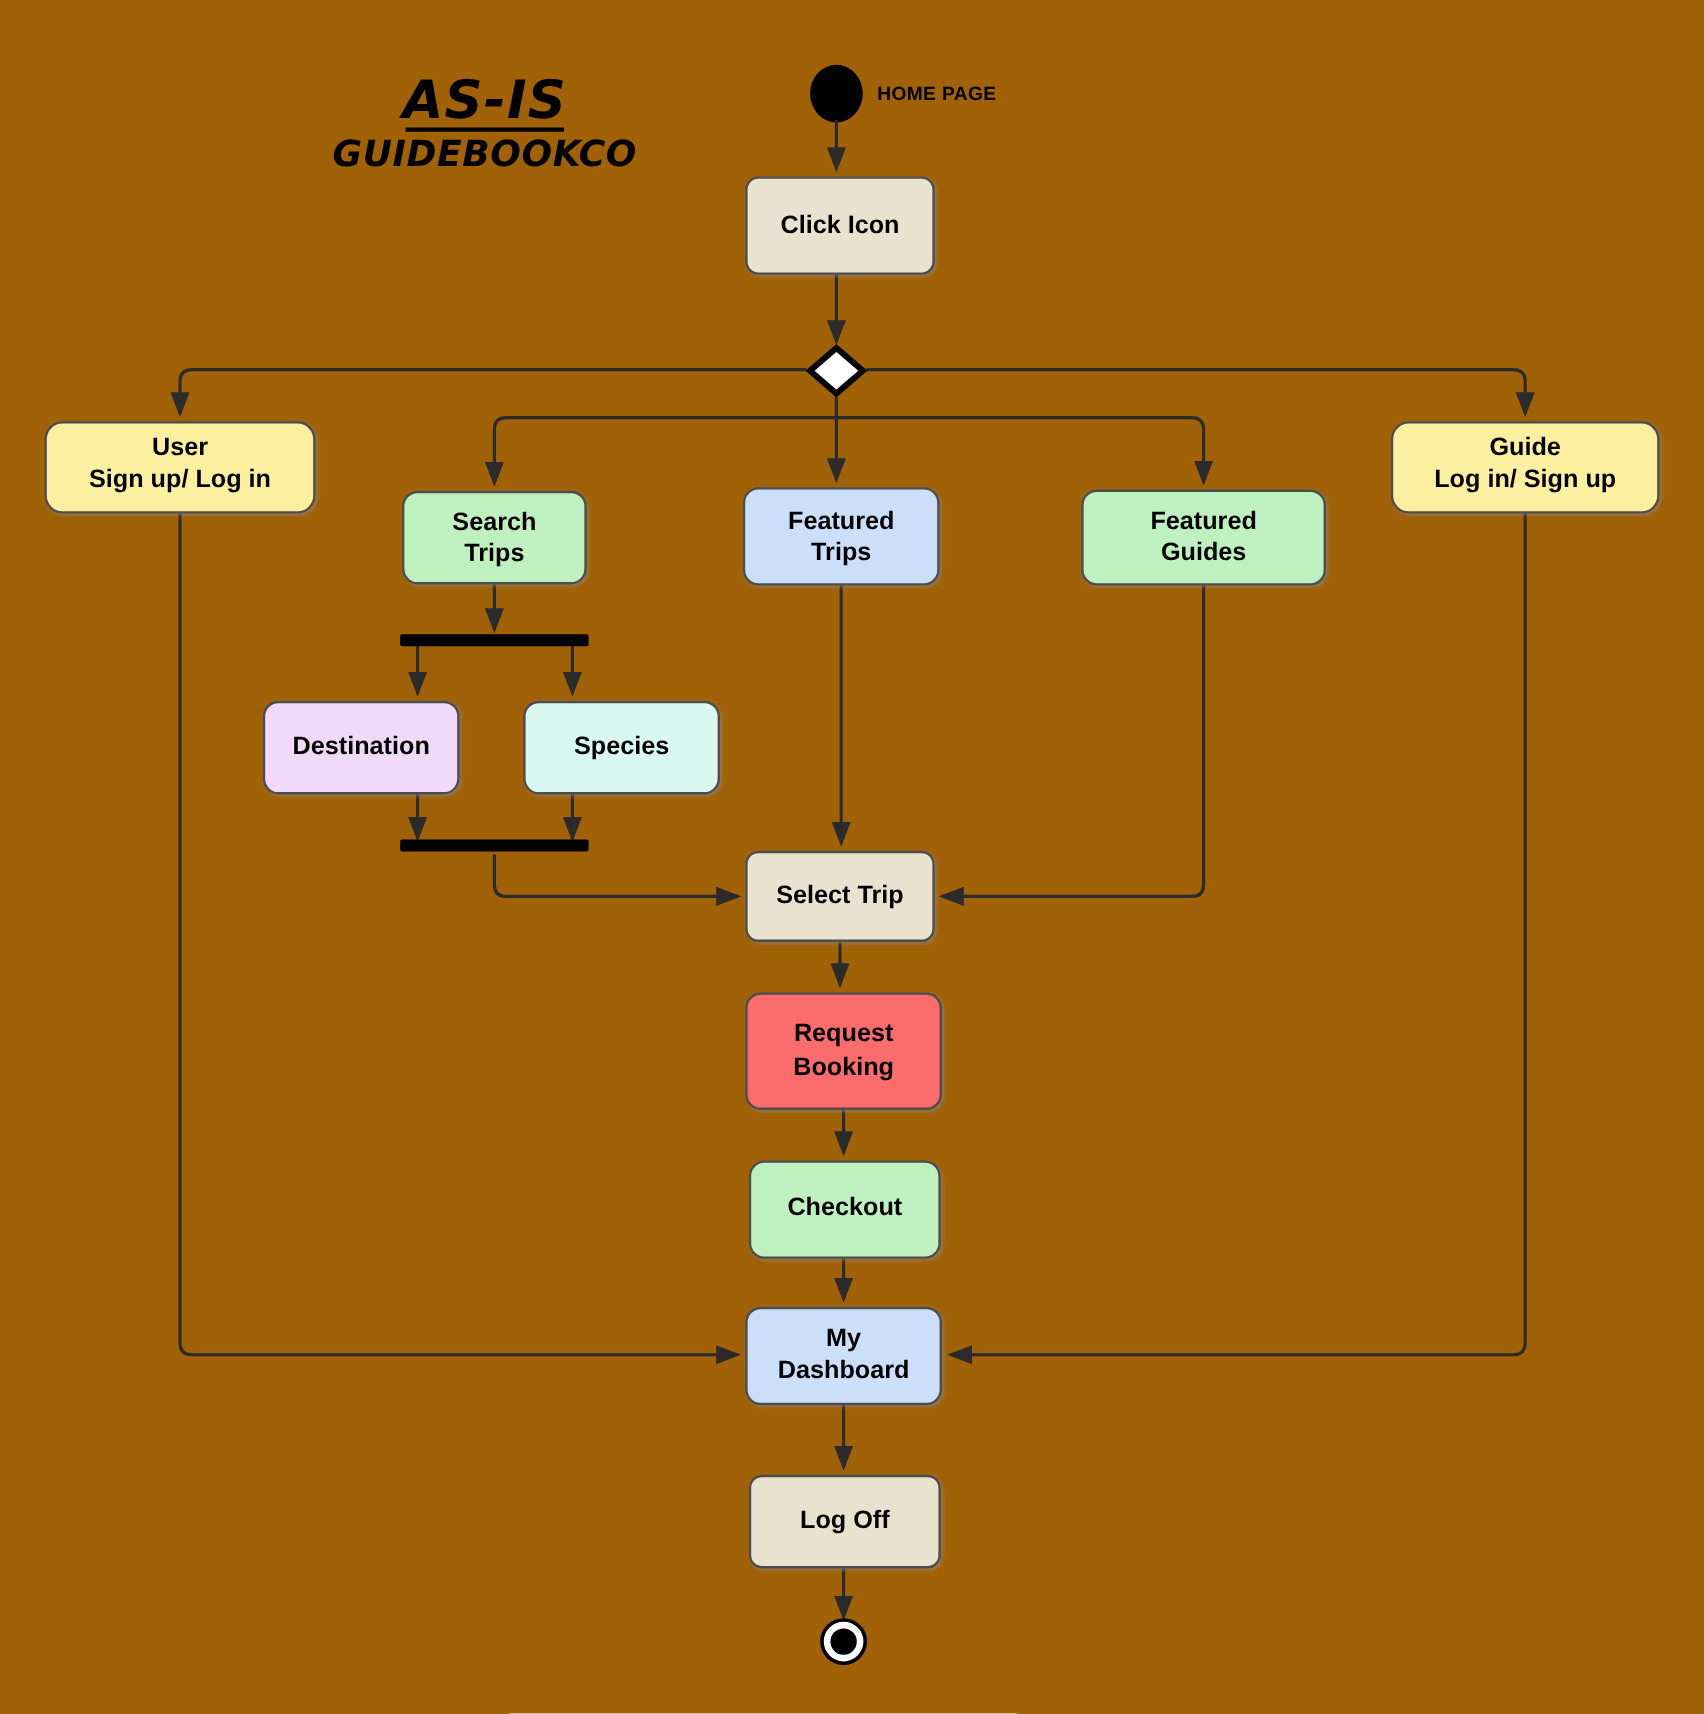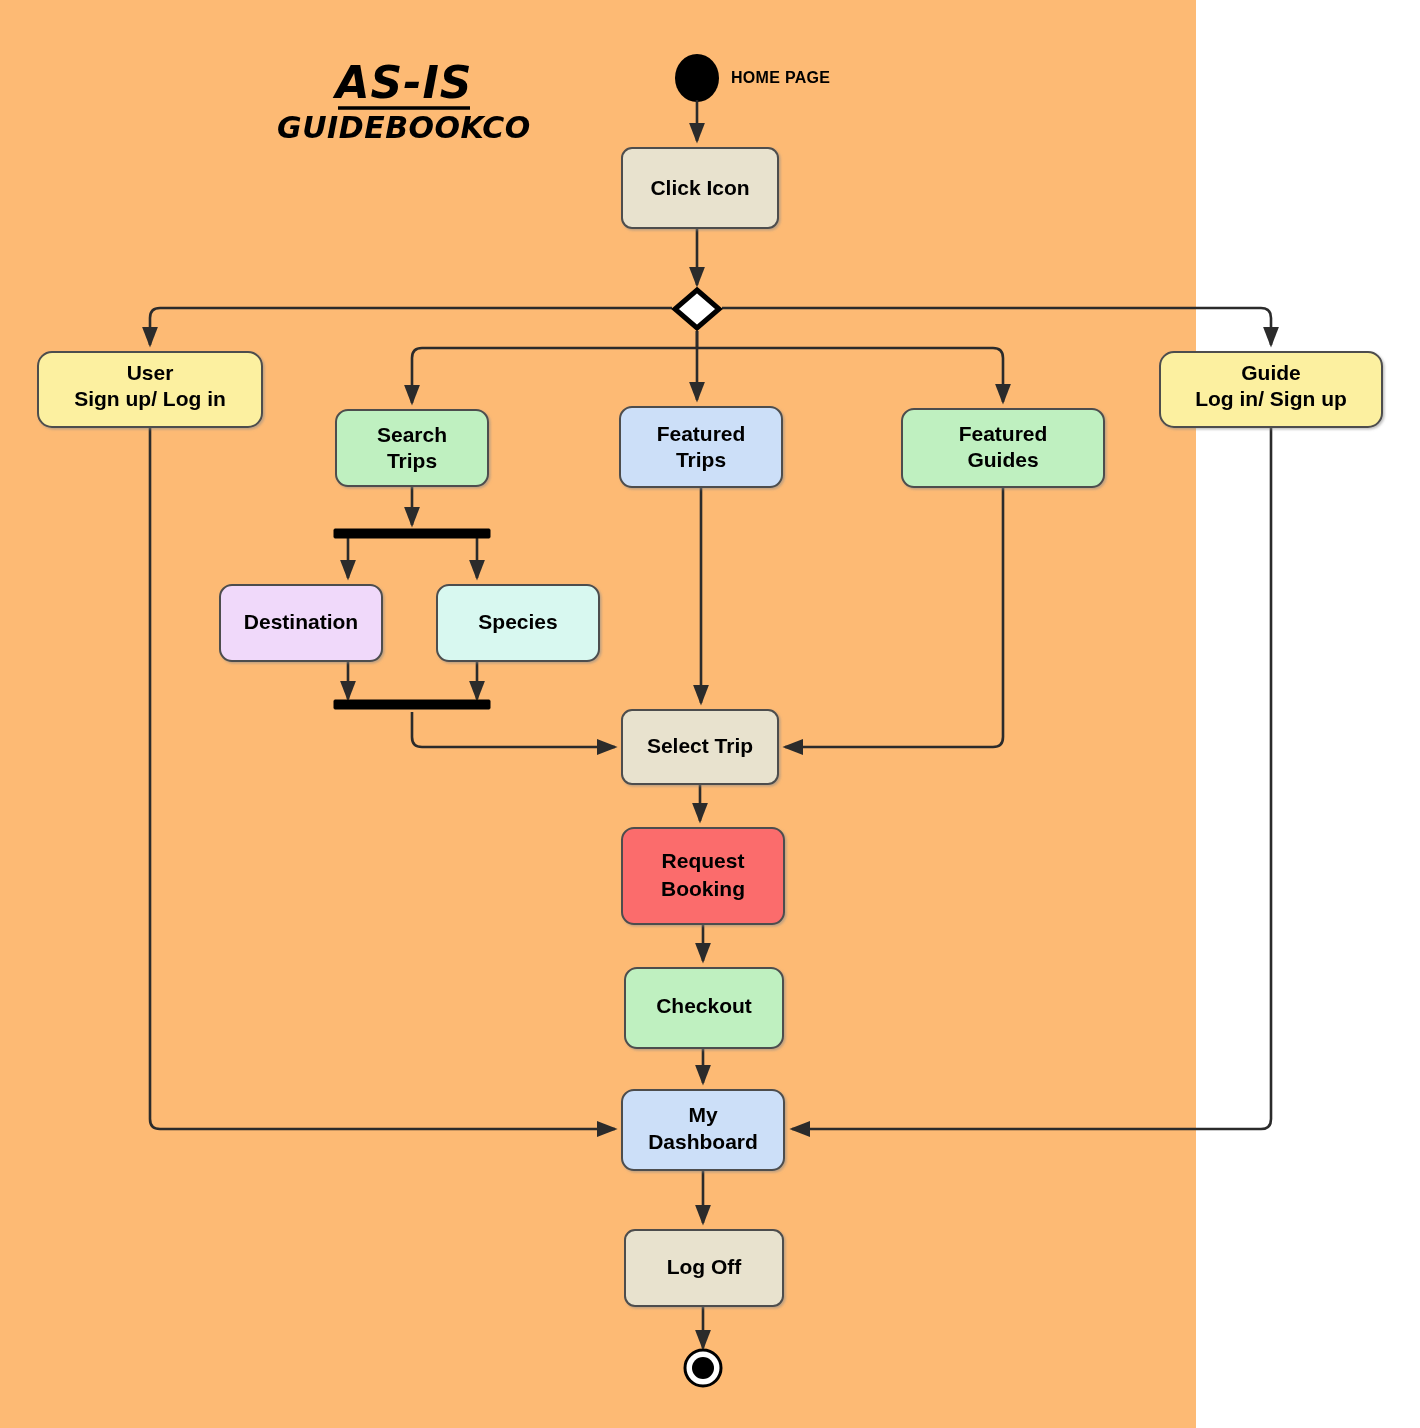--- a/index.html
+++ b/index.html
@@ -9,23 +9,23 @@
     background: #ffffff;
   }
   body {
     width: 1420px;
     height: 1428px;
     font-family: "Liberation Sans", sans-serif;
     overflow: hidden;
   }
   #diagram-root {
     position: relative;
-    width: 1196px;
+    width: 1420px;
     height: 1428px;
-    background: #fdba74;
+    background: #a16207;
   }
   svg.flow-canvas {
     display: block;
     width: 1420px;
     height: 1428px;
   }
   .node-label {
     font-family: "Liberation Sans", sans-serif;
     font-weight: bold;
     font-size: 21px;

